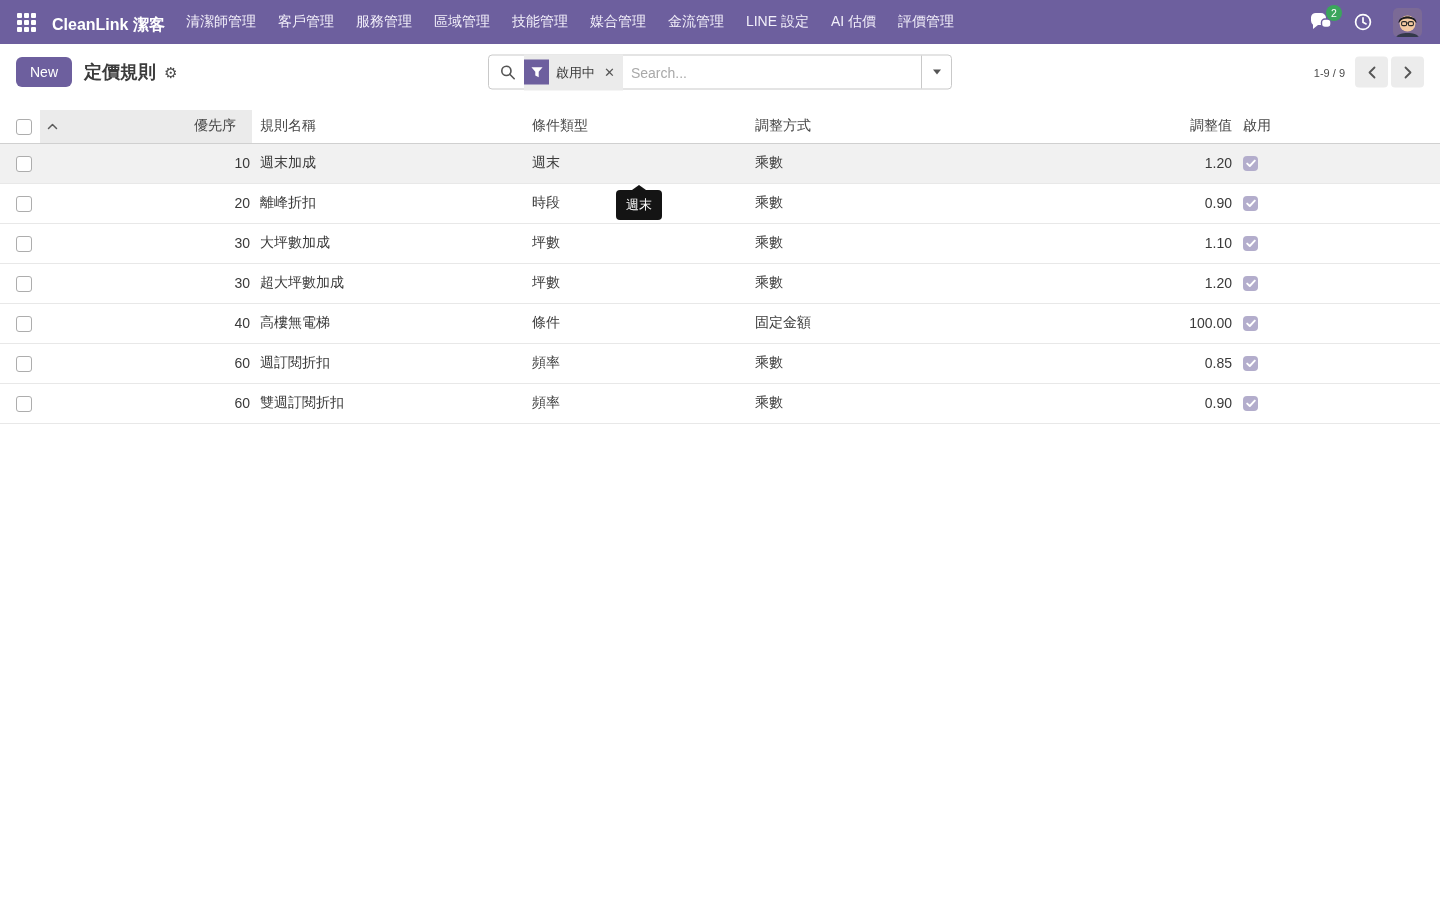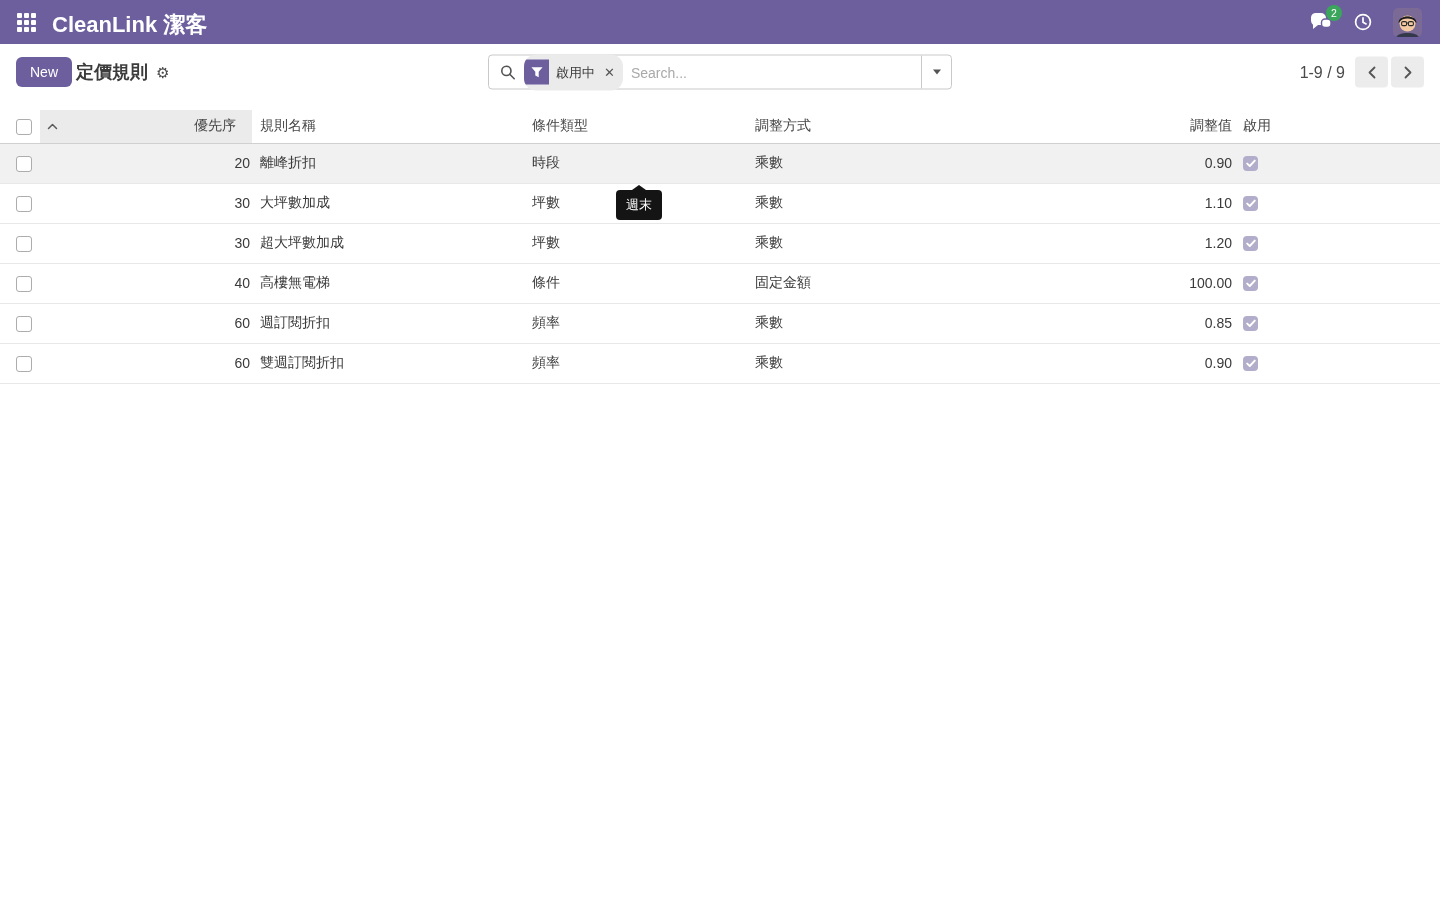--- a/index.html
+++ b/index.html
@@ -3,48 +3,48 @@
 <meta charset="utf-8">
 <style>
   * { margin:0; padding:0; box-sizing:border-box; }
   html,body { width:1440px; height:900px; background:#ffffff; font-family:"Liberation Sans", sans-serif; overflow:hidden; }
 
   
   .topbar { height:44px; background:#6d5f9e; display:flex; align-items:center; color:#fff; padding:0 12px 0 8px; }
   .apps-btn { width:36px; height:36px; display:flex; align-items:center; justify-content:center; cursor:pointer; }
   .apps-grid { display:grid; grid-template-columns:repeat(3,5px); grid-template-rows:repeat(3,5px); gap:2px; }
   .apps-grid span { background:#fff; border-radius:1px; }
-  .brand { font-size:22px; font-weight:bold; margin:6px 10px 0 8px; white-space:nowrap; }
+  .brand { font-size:16px; font-weight:bold; margin:6px 10px 0 8px; white-space:nowrap; }
   .topnav { display:flex; align-items:center; height:100%; }
   .topnav .menu-item { padding:5px 11px; font-size:14px; color:#f2effa; white-space:nowrap; cursor:pointer; border-radius:4px; }
   .topbar-right { margin-left:auto; display:flex; align-items:center; gap:20px; padding-right:6px; }
   .chat-wrap { position:relative; width:24px; height:22px; cursor:pointer; }
   .badge { position:absolute; top:-6px; right:-9px; min-width:16px; height:16px; background:#3ba55c; border-radius:50%; font-size:10.5px; display:flex; align-items:center; justify-content:center; color:#fff; padding:0 3px; }
   .clock-wrap { width:20px; height:20px; cursor:pointer; }
   .avatar { width:29px; height:29px; border-radius:5px; overflow:hidden; cursor:pointer; }
 
   
   .control-panel { position:relative; height:56px; display:flex; align-items:center; padding:8px 16px; }
   .btn-new { background:#6d5f9e; color:#fff; border:none; border-radius:6px; padding:7px 14px; font-size:14px; font-family:inherit; cursor:pointer; }
-  .view-title { font-size:18px; color:#3c3c3c; margin-left:4px; white-space:nowrap; }
+  .view-title { font-size:18px; color:#3c3c3c; margin-left:12px; white-space:nowrap; }
   .gear { margin-left:8px; font-size:15px; color:#4a4a4a; cursor:pointer; line-height:1; }
 
   .searchbox { position:absolute; left:50%; top:50%; transform:translate(-50%,-50%); width:464px; height:35px; border:1px solid #c9c9c9; border-radius:4px; background:#fff; display:flex; align-items:center; }
   .searchbox .mag { margin:0 8px 0 11px; flex:0 0 auto; display:flex; }
-  .facet { display:flex; align-items:center; background:#ebebeb; border-radius:12px; height:36px; overflow:hidden; flex:0 0 auto; }
+  .facet { display:flex; align-items:center; background:#ebebeb; border-radius:0; height:36px; overflow:hidden; flex:0 0 auto; }
   .facet-icon { width:25px; height:25px; background:#6d5f9e; display:flex; align-items:center; justify-content:center; }
   .facet-label { font-size:13px; color:#3a3a3a; padding:0 7px; white-space:nowrap; }
   .facet-x { font-size:13px; color:#555; padding:0 8px 0 2px; cursor:pointer; line-height:1; }
   .search-input { flex:1 1 auto; border:none; outline:none; font-size:14px; font-family:inherit; color:#0f172a; padding:0 8px; min-width:40px; background:transparent; }
   .search-input::placeholder { color:#a9a9a9; }
   .search-caret-seg { flex:0 0 30px; align-self:stretch; border-left:1px solid #c9c9c9; display:flex; align-items:center; justify-content:center; cursor:pointer; }
   .caret-down { width:0; height:0; border-left:4px solid transparent; border-right:4px solid transparent; border-top:5px solid #555; }
 
   .pager { position:absolute; right:16px; top:50%; transform:translateY(-50%); display:flex; align-items:center; gap:10px; }
-  .pager-text { font-size:16px; color:#4a4a4a; white-space:nowrap; }
+  .pager-text { font-size:11px; color:#4a4a4a; white-space:nowrap; }
   .pager-btns { display:flex; gap:3px; }
   .pager-btn { width:33px; height:31px; background:#ececec; border:none; border-radius:4px; display:flex; align-items:center; justify-content:center; cursor:pointer; }
 
   
   .list-wrap { margin-top:10px; }
   table { width:1440px; border-collapse:collapse; table-layout:fixed; }
   col.c-sel{width:40px} col.c-pri{width:212px} col.c-name{width:272px} col.c-type{width:223px}
   col.c-meth{width:377px} col.c-val{width:112px} col.c-act{width:54px} col.c-spc{width:150px}
   thead th { height:33px; font-size:14px; font-weight:500; color:#474747; text-align:left; border-bottom:1px solid #d0d0d0; vertical-align:middle; cursor:pointer; }
   th.h-pri { background:#ebebeb; }
@@ -75,20 +75,32 @@
         <span></span>
         <span></span>
         <span></span>
         <span></span>
         <span></span>
         <span></span>
         <span></span>
     </div>
   </div>
   <div class="brand">CleanLink 潔客</div>
+  <nav class="topnav">
+      <div class="menu-item">清潔師管理</div>
+      <div class="menu-item">客戶管理</div>
+      <div class="menu-item">服務管理</div>
+      <div class="menu-item">區域管理</div>
+      <div class="menu-item">技能管理</div>
+      <div class="menu-item">媒合管理</div>
+      <div class="menu-item">金流管理</div>
+      <div class="menu-item">LINE 設定</div>
+      <div class="menu-item">AI 估價</div>
+      <div class="menu-item">評價管理</div>
+    </nav>
 
   <div class="topbar-right">
     <div class="chat-wrap">
       <svg width="24" height="22" viewBox="0 0 24 22">
         <path d="M2 6 a5 5 0 0 1 5-4 h5 a5 5 0 0 1 5 5 v2 a5 5 0 0 1 -5 5 h-3 l-5 4 v-4.2 a5.5 5.5 0 0 1 -2 -4z" fill="#ffffff"></path>
         <rect x="12.5" y="8" width="9.5" height="8.5" rx="3.5" fill="#ffffff" stroke="#6d5f9e" stroke-width="1.4"></rect>
       </svg>
       <span class="badge">2</span>
     </div>
     <div class="clock-wrap">
@@ -183,20 +195,36 @@
         <th class="h-type">條件類型</th>
         <th class="h-meth">調整方式</th>
         <th class="h-val">調整值</th>
         <th class="h-act">啟用</th>
         <th class="h-spc"></th>
       </tr>
     </thead>
     <tbody>
         <tr>
     <td class="c-sel"><span class="cb"></span></td>
+    <td class="c-pri">10</td>
+    <td class="c-name">週末加成</td>
+    <td class="c-type">週末</td>
+    <td class="c-meth">乘數</td>
+    <td class="c-val">1.20</td>
+    <td class="c-act">
+      <span class="cb-on">
+        <svg width="10" height="9" viewBox="0 0 10 9">
+                <polyline points="1.2,4.6 3.8,7 8.8,1.6" fill="none" stroke="#ffffff" stroke-width="1.9" stroke-linecap="round" stroke-linejoin="round"></polyline>
+              </svg>
+      </span>
+    </td>
+    <td class="c-spc"></td>
+  </tr>
+        <tr>
+    <td class="c-sel"><span class="cb"></span></td>
     <td class="c-pri">20</td>
     <td class="c-name">離峰折扣</td>
     <td class="c-type">時段</td>
     <td class="c-meth">乘數</td>
     <td class="c-val">0.90</td>
     <td class="c-act">
       <span class="cb-on">
         <svg width="10" height="9" viewBox="0 0 10 9">
                 <polyline points="1.2,4.6 3.8,7 8.8,1.6" fill="none" stroke="#ffffff" stroke-width="1.9" stroke-linecap="round" stroke-linejoin="round"></polyline>
               </svg>

